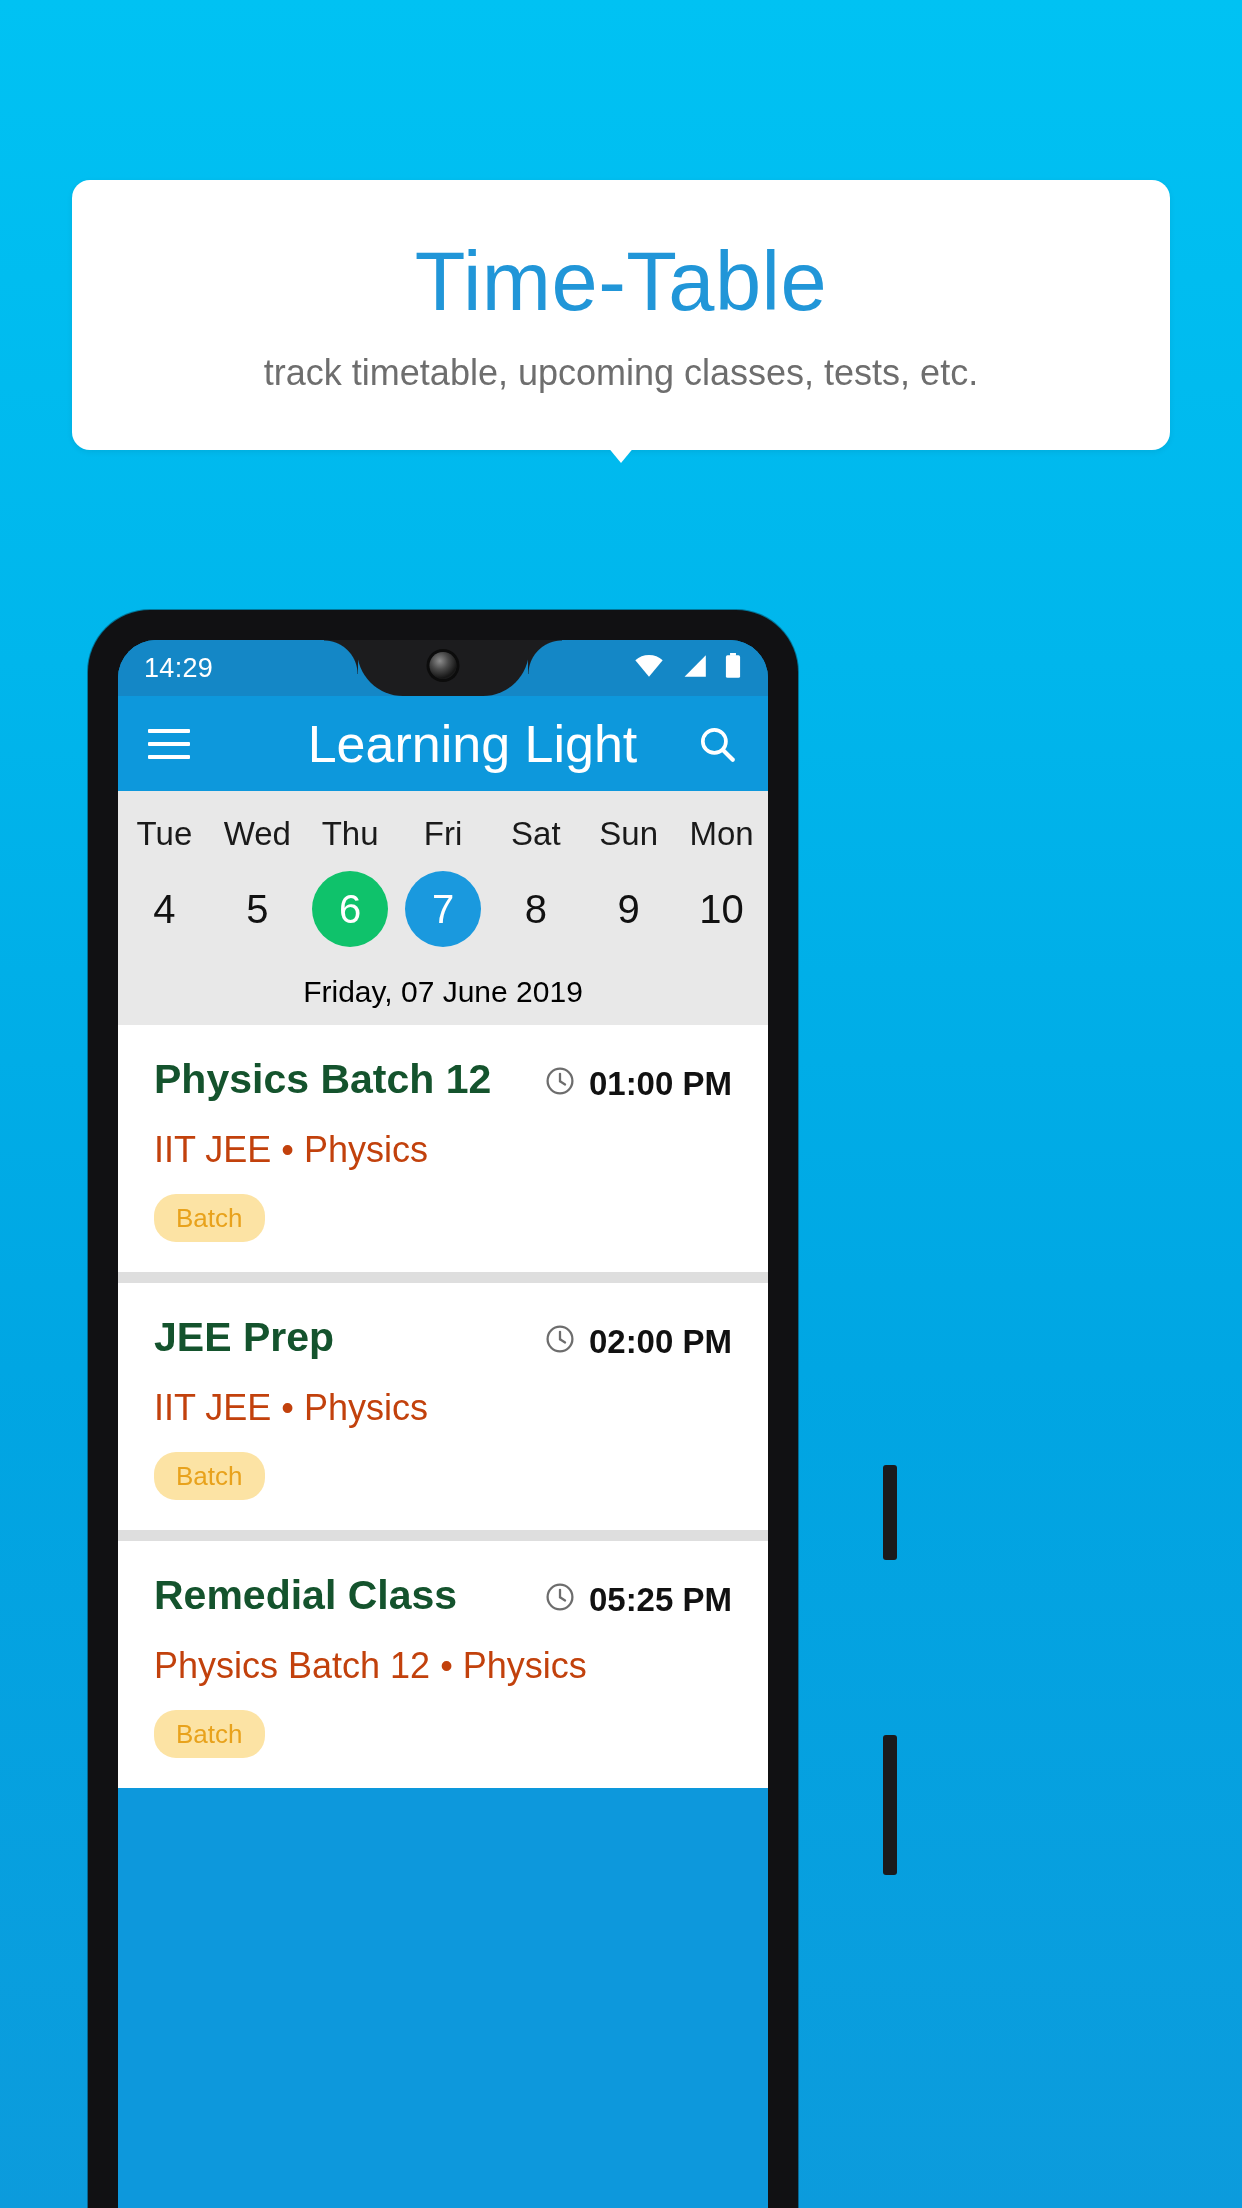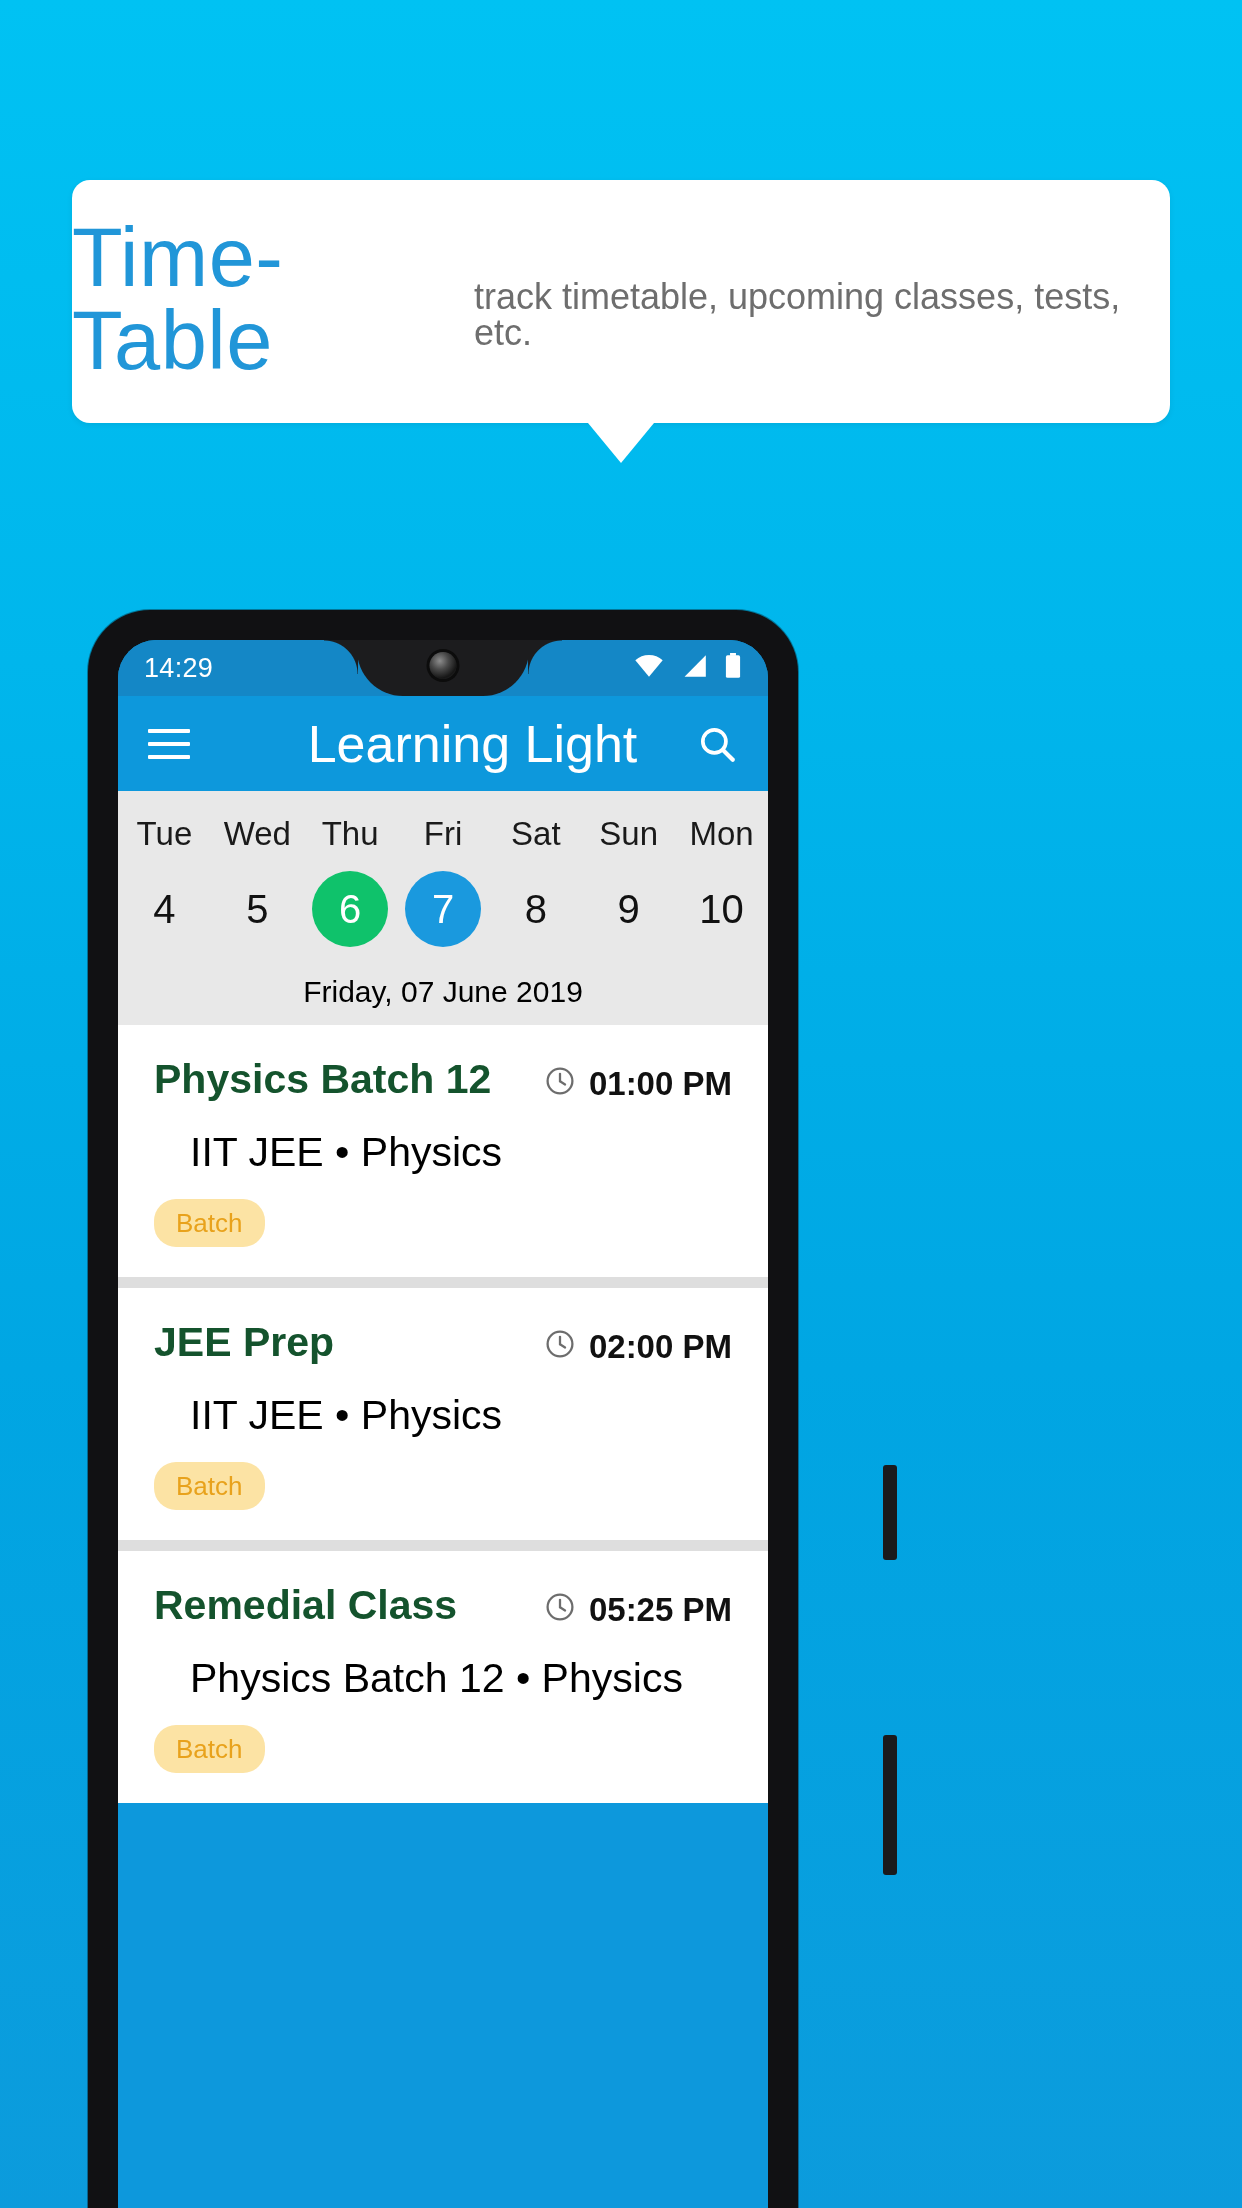--- a/index.html
+++ b/index.html
@@ -4,24 +4,24 @@
 <style>
   html,body{margin:0;padding:0;}
   body{
     width:1242px;height:2208px;overflow:hidden;position:relative;
     font-family:"Liberation Sans",sans-serif;
     background:linear-gradient(180deg,#00C2F3 0%,#00B6EC 30%,#00A6E3 62%,#0C9BDC 100%);
   }
 
   
   .bubble{
-    position:absolute;left:72px;top:180px;width:1098px;height:243px;
+    position:absolute;left:72px;top:180px;width:1098px;height:270px;
     background:#ffffff;border-radius:18px;
     box-shadow:0 2px 6px rgba(0,0,0,.07);
-    display:flex;flex-direction:row;align-items:center;justify-content:center;
+    display:flex;flex-direction:column;align-items:center;justify-content:center;
   }
   .bubble-title{
     font-size:83px;color:#2196D8;font-weight:400;letter-spacing:.5px;
     line-height:1;margin:0 0 6px 0;
   }
   .bubble-sub{
     font-size:36px;color:#6E6E6E;font-weight:400;line-height:1;margin-top:26px;
   }
   .bubble-tail{
     position:absolute;left:50%;top:423px;transform:translateX(-50%);
@@ -98,21 +98,21 @@
   .daynum.green{background:#0FC26B;color:#fff;}
   .daynum.blue{background:#1A99DE;color:#fff;}
   .datelabel{text-align:center;font-size:30px;color:#000000;margin-top:20px;}
 
   
   .list{background:#DEDEDE;}
   .card{background:#fff;padding:34px 36px 30px 36px;margin-bottom:11px;}
   .card-top{display:flex;align-items:flex-start;justify-content:space-between;}
   .card-title{font-size:41px;font-weight:bold;color:#14532d;line-height:1;}
   .card-time{display:flex;gap:13px;font-size:33px;font-weight:bold;color:#111;padding-top:6px;}
-  .card-sub{font-size:41px;color:#000000;margin-top:27px;line-height:1;margin-left:36px;}
+  .card-sub{font-size:36px;color:#c2410c;margin-top:27px;line-height:1;}
   .badge{
     display:inline-block;margin-top:26px;background:#FCE3A4;color:#E8A21C;
     font-size:26px;padding:11px 22px;border-radius:22px;line-height:1;
   }
 </style>
 </head>
 <body>
 
 <div class="bubble">
   <div class="bubble-title">Time-Table</div>

